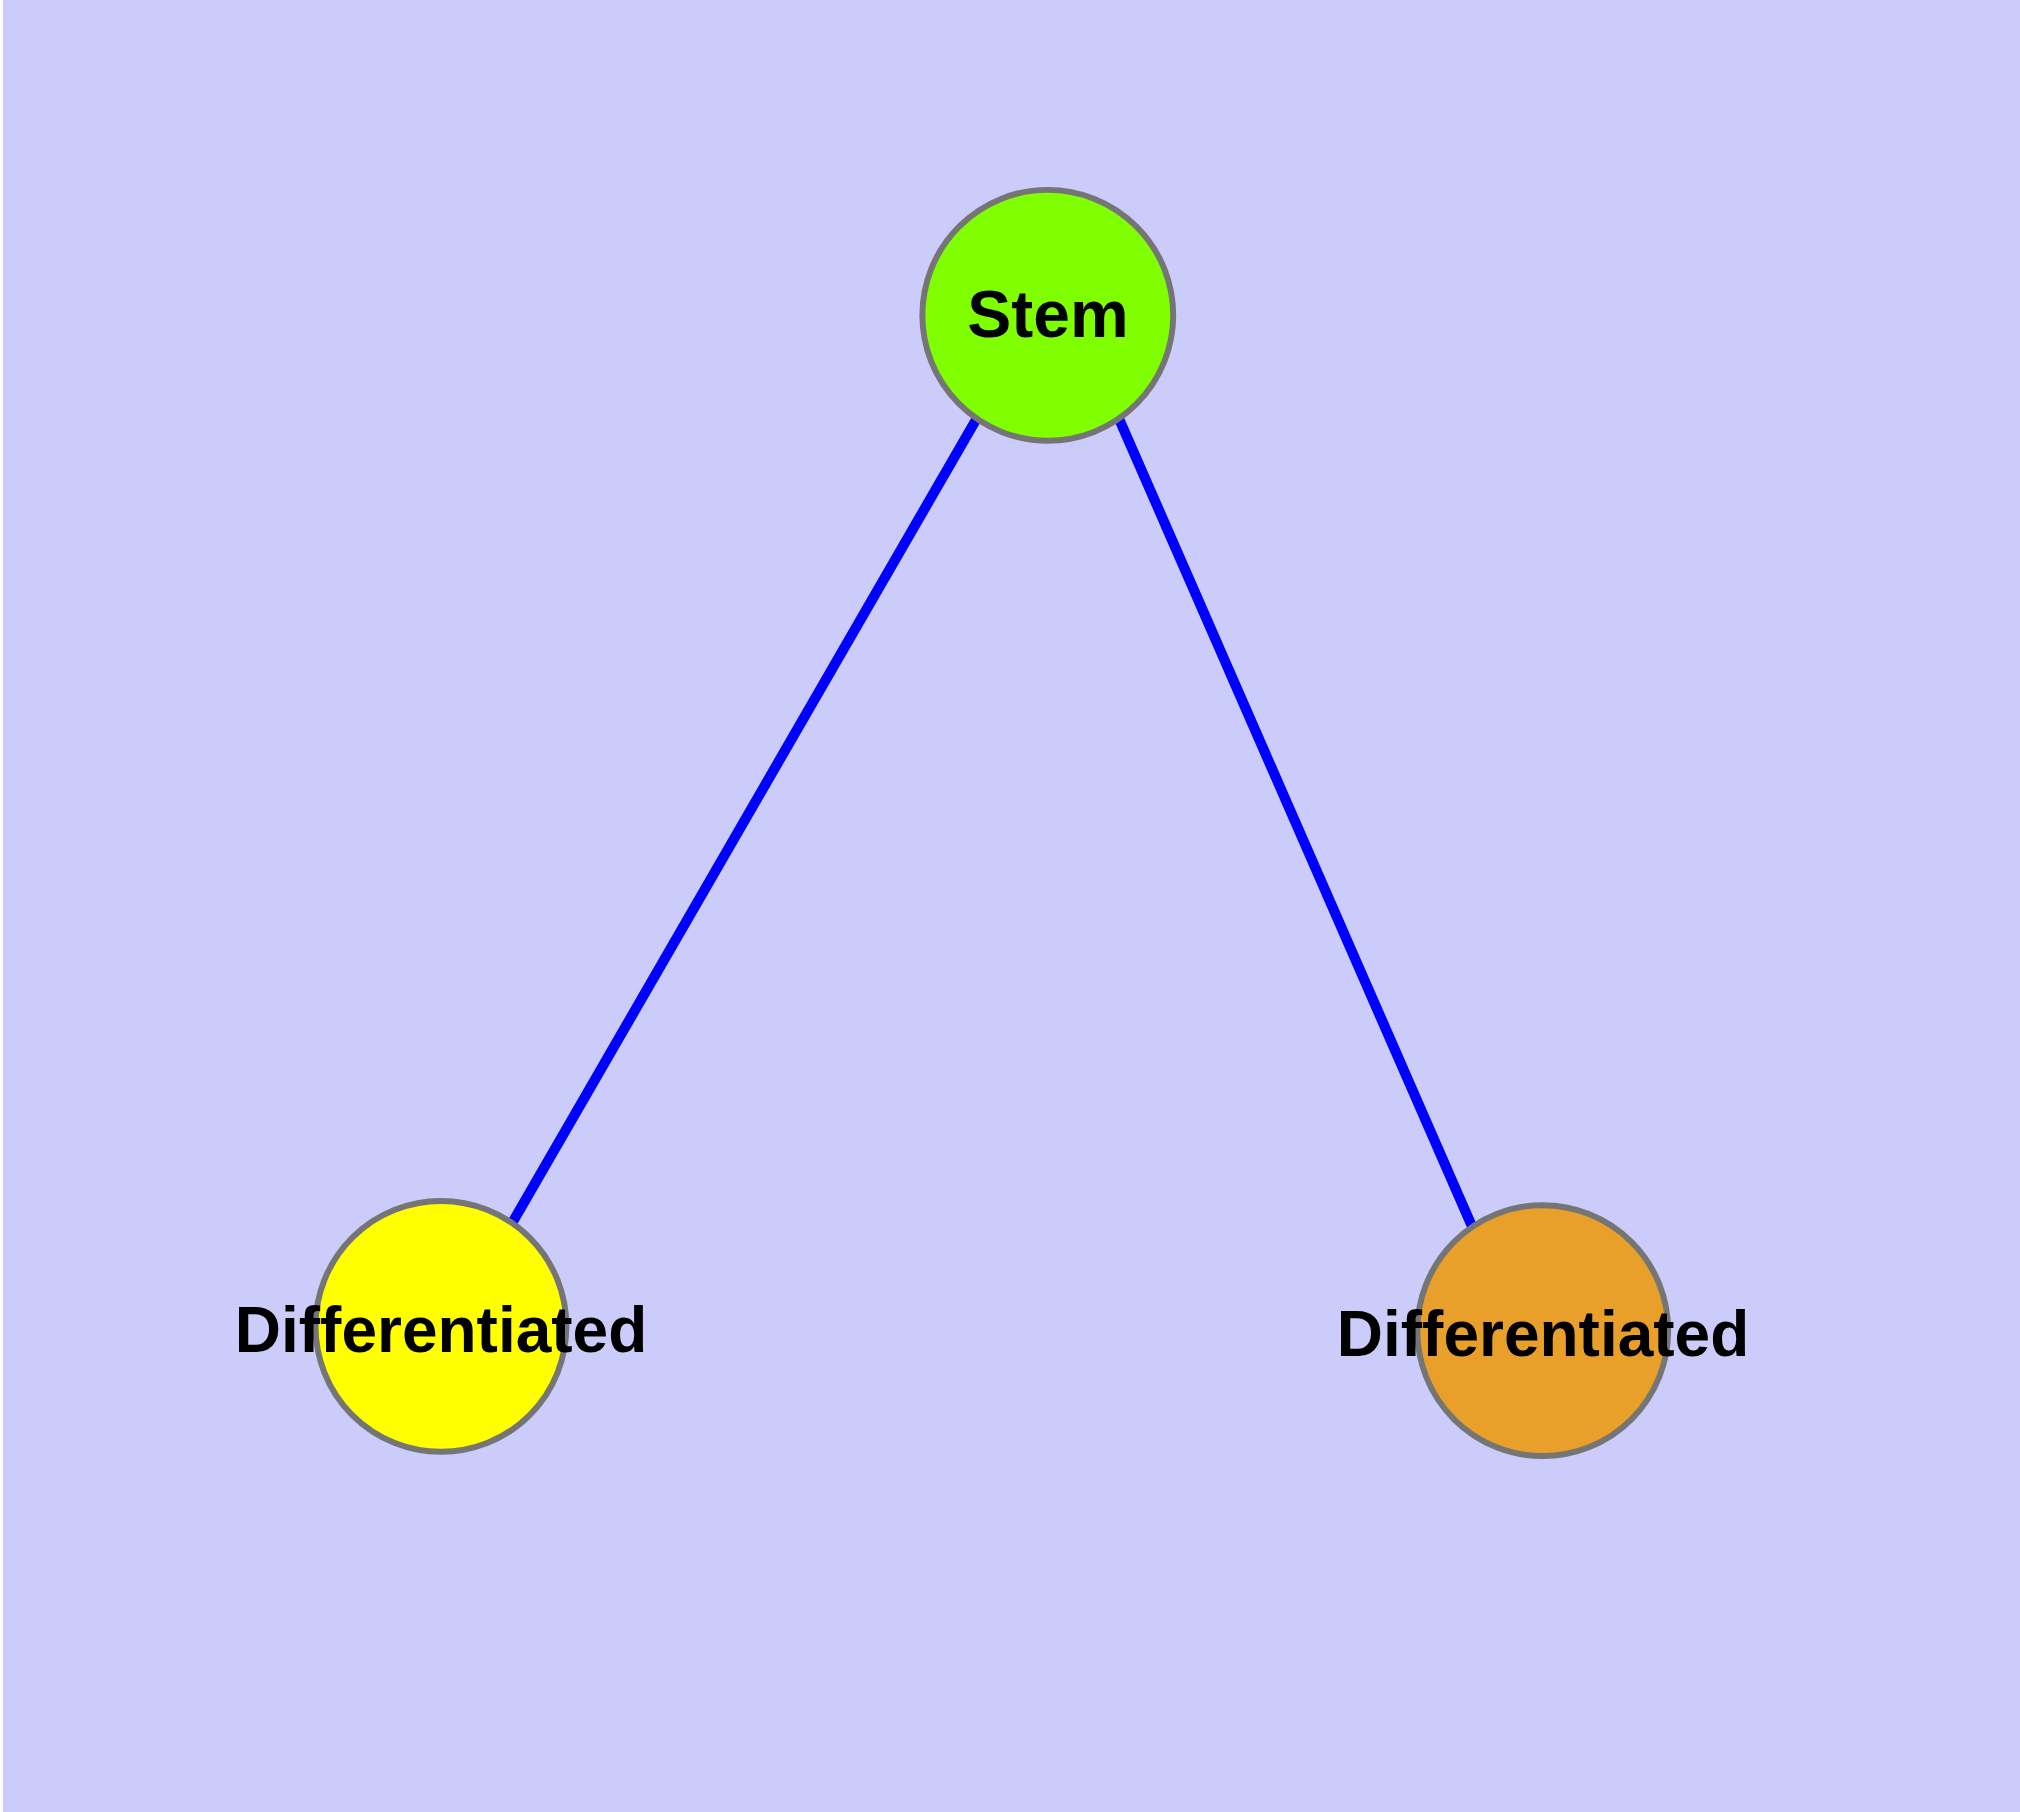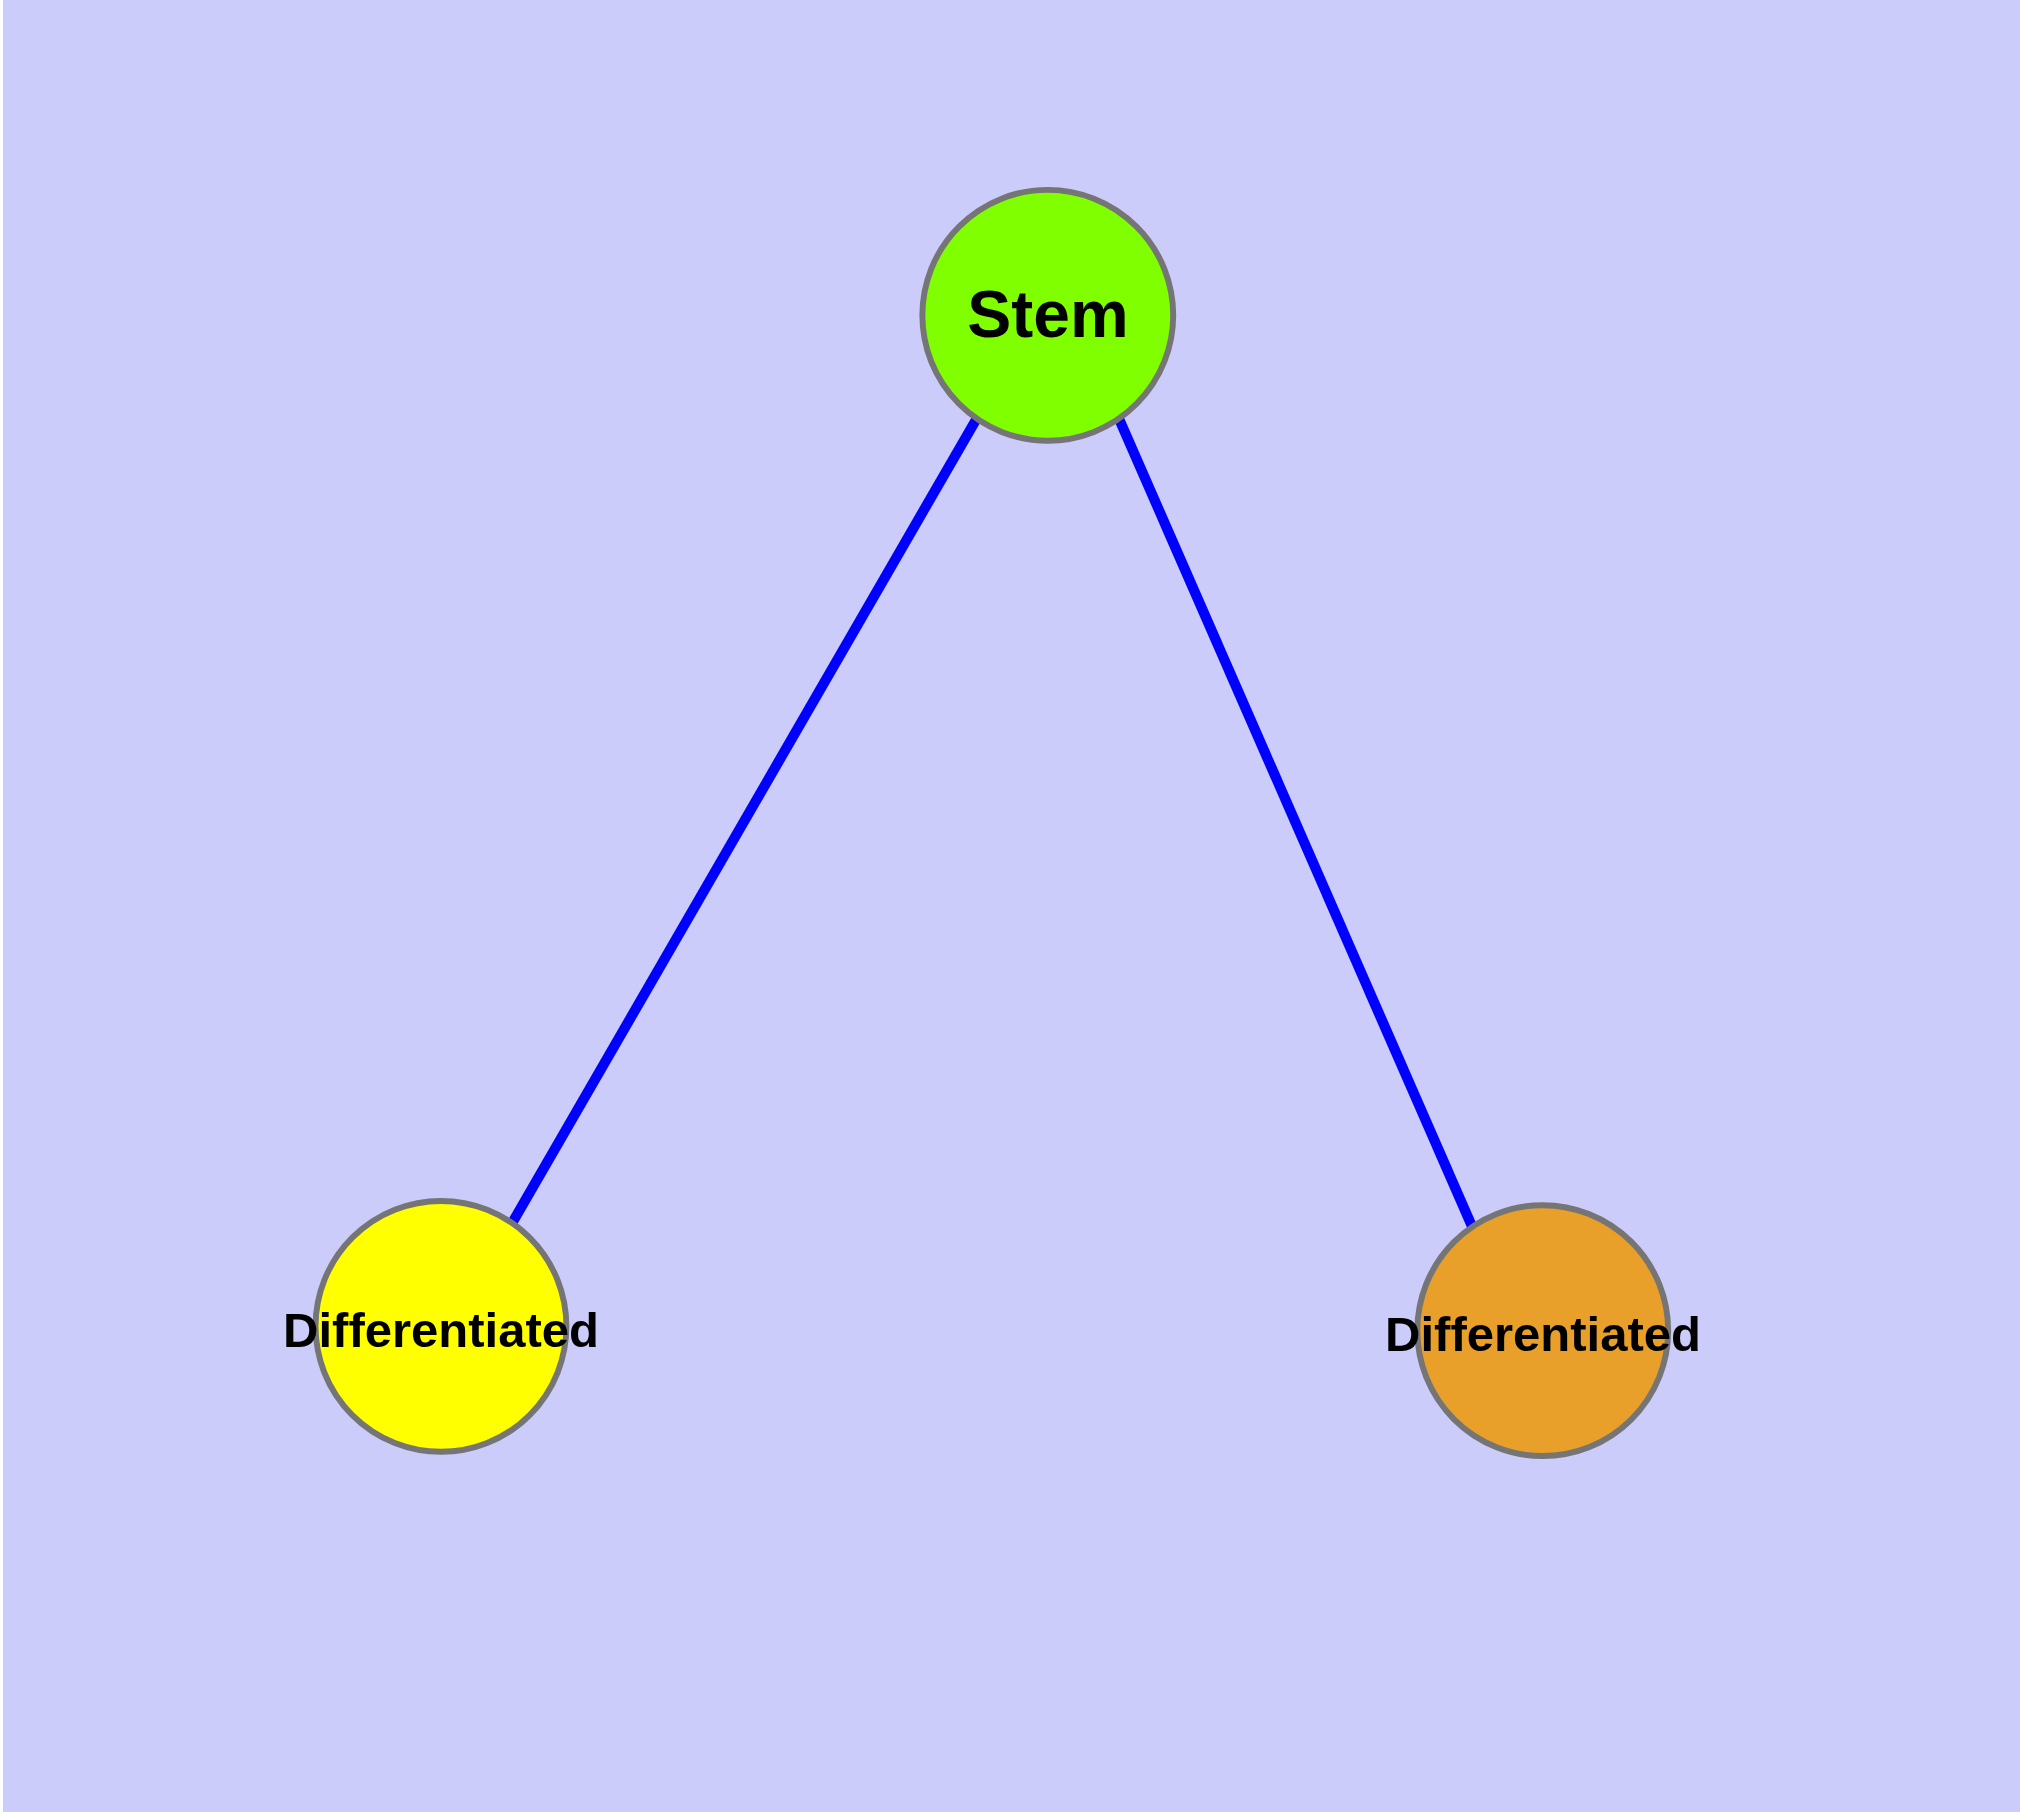--- a/index.html
+++ b/index.html
@@ -38,21 +38,21 @@
     text-align: center;
     white-space: pre;
     line-height: 1.33;
     transform: translate(-50%, -50%);
     pointer-events: none;
   }
   .label-root {
     font-size: 66px;
   }
   .label-leaf {
-    font-size: 49px;
+    font-size: 64px;
   }
 </style>
 </head>
 <body>
 
 <div id="canvas">
 
   <div id="plot-background"></div>
 
   <svg id="graph-svg" viewBox="0 0 2384 2138">

